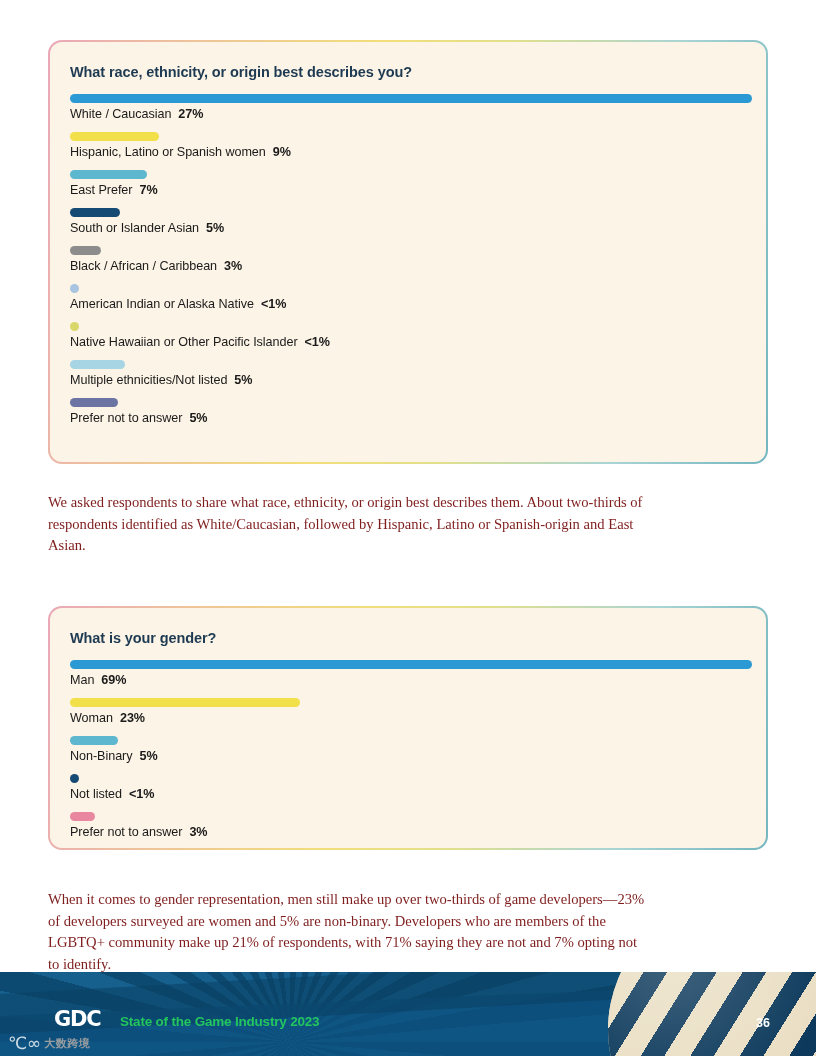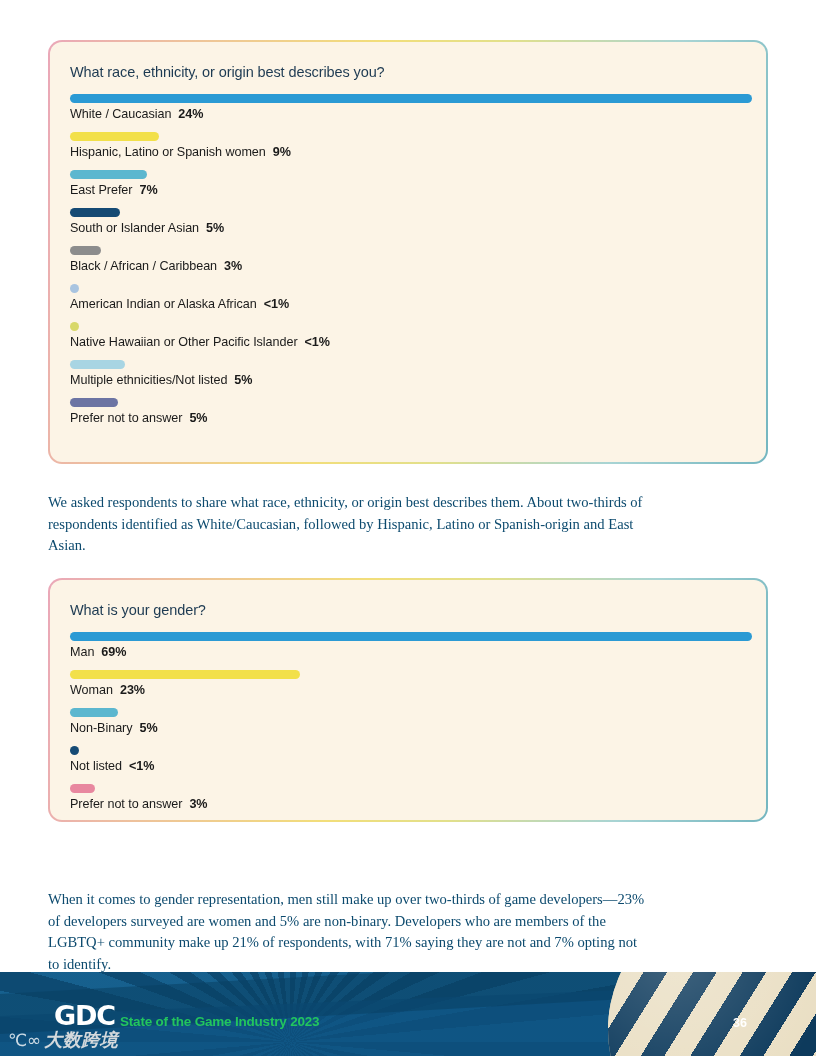--- a/index.html
+++ b/index.html
@@ -36,28 +36,28 @@
         #74b6c0 100%);
   }
   .card-inner {
     background: #fcf4e6;
     border-radius: 12px;
     padding: 22px 20px 20px 20px;
     height: 100%;
   }
   .card-title {
     font-size: 14.5px;
-    font-weight: normal;
+    font-weight: bold;
     color: #1d3a52;
     letter-spacing: -0.1px;
     margin-bottom: 14px;
   }
 
   #card-race { top: 40px; height: 424px; }
-  #card-gender { top: 578px; height: 244px; }
+  #card-gender { top: 606px; height: 244px; }
 
   
   .bar-row { margin-bottom: 9px; }
   .bar-row:last-child { margin-bottom: 0; }
 
   .bar {
     height: 9px;
     border-radius: 5px;
     min-width: 9px;
     margin-bottom: 3px;
@@ -75,21 +75,21 @@
   }
 
   
   .para {
     position: absolute;
     left: 48px;
     width: 600px;
     font-family: "Liberation Serif", serif;
     font-size: 14.6px;
     line-height: 21.5px;
-    color: #0c4a6e;
+    color: #7f1d1d;
   }
   #para-race { top: 492px; }
   #para-gender { top: 889px; }
 
   
   .footer {
     position: absolute;
     left: 0;
     bottom: 0;
     width: 816px;
@@ -154,33 +154,33 @@
   }
   .globe-curve {
     position: absolute;
     inset: 0;
     border-radius: 50%;
     background: radial-gradient(ellipse at 25% 20%,
        rgba(255,255,255,0.22) 0%, rgba(255,255,255,0) 55%);
   }
   .page-number {
     position: absolute;
-    right: 69px;
+    right: 46px;
     bottom: 26px;
     font-size: 12.5px;
     font-weight: bold;
     color: #ffffff;
     z-index: 6;
   }
 
   .gdc-logo {
     position: absolute;
     left: 54px;
     bottom: 25px;
-    font-size: 27px;
+    font-size: 21px;
     font-weight: bold;
     color: #ffffff;
     letter-spacing: -1.2px;
     font-family: "DejaVu Sans", sans-serif;
     z-index: 5;
   }
   .footer-title {
     position: absolute;
     left: 120px;
     bottom: 27px;
@@ -202,60 +202,59 @@
     z-index: 7;
     opacity: 0.92;
   }
   .wm-mark {
     font-size: 17px;
     color: #dfe8ee;
     font-family: "DejaVu Sans", sans-serif;
     line-height: 1;
   }
   .wm-text {
-    font-size: 18px;
-    font-weight: bold;
-    color: #e5e5e5;
+    font-size: 11px;
+    font-weight: bold;
+    color: #a3a3a3;
     letter-spacing: 0.5px;
     font-family: "DejaVu Sans", sans-serif;
-    font-style: italic;
   }
 </style>
 </head>
 <body>
 
 <div class="page">
 
   <div class="card" id="card-race">
     <div class="card-inner">
       <div class="card-title">What race, ethnicity, or origin best describes you?</div>
       <div class="bars" id="bars-race">
           <div class="bar-row">
             <div class="bar" style="width: 682px; background: rgb(43, 154, 212);"></div>
-            <div class="bar-label"><span>White / Caucasian</span><span class="bar-value">24%</span></div>
+            <div class="bar-label"><span>White / Caucasian</span><span class="bar-value">27%</span></div>
           </div>
           <div class="bar-row">
             <div class="bar" style="width: 89px; background: rgb(242, 224, 74);"></div>
             <div class="bar-label"><span>Hispanic, Latino or Spanish women</span><span class="bar-value">9%</span></div>
           </div>
           <div class="bar-row">
             <div class="bar" style="width: 77px; background: rgb(92, 183, 207);"></div>
             <div class="bar-label"><span>East Prefer</span><span class="bar-value">7%</span></div>
           </div>
           <div class="bar-row">
             <div class="bar" style="width: 50px; background: rgb(21, 74, 116);"></div>
             <div class="bar-label"><span>South or Islander Asian</span><span class="bar-value">5%</span></div>
           </div>
           <div class="bar-row">
             <div class="bar" style="width: 31px; background: rgb(140, 140, 140);"></div>
             <div class="bar-label"><span>Black / African / Caribbean</span><span class="bar-value">3%</span></div>
           </div>
           <div class="bar-row">
             <div class="bar" style="width: 9px; background: rgb(169, 196, 224);"></div>
-            <div class="bar-label"><span>American Indian or Alaska African</span><span class="bar-value">&lt;1%</span></div>
+            <div class="bar-label"><span>American Indian or Alaska Native</span><span class="bar-value">&lt;1%</span></div>
           </div>
           <div class="bar-row">
             <div class="bar" style="width: 9px; background: rgb(216, 216, 106);"></div>
             <div class="bar-label"><span>Native Hawaiian or Other Pacific Islander</span><span class="bar-value">&lt;1%</span></div>
           </div>
           <div class="bar-row">
             <div class="bar" style="width: 55px; background: rgb(168, 213, 227);"></div>
             <div class="bar-label"><span>Multiple ethnicities/Not listed</span><span class="bar-value">5%</span></div>
           </div>
           <div class="bar-row">

